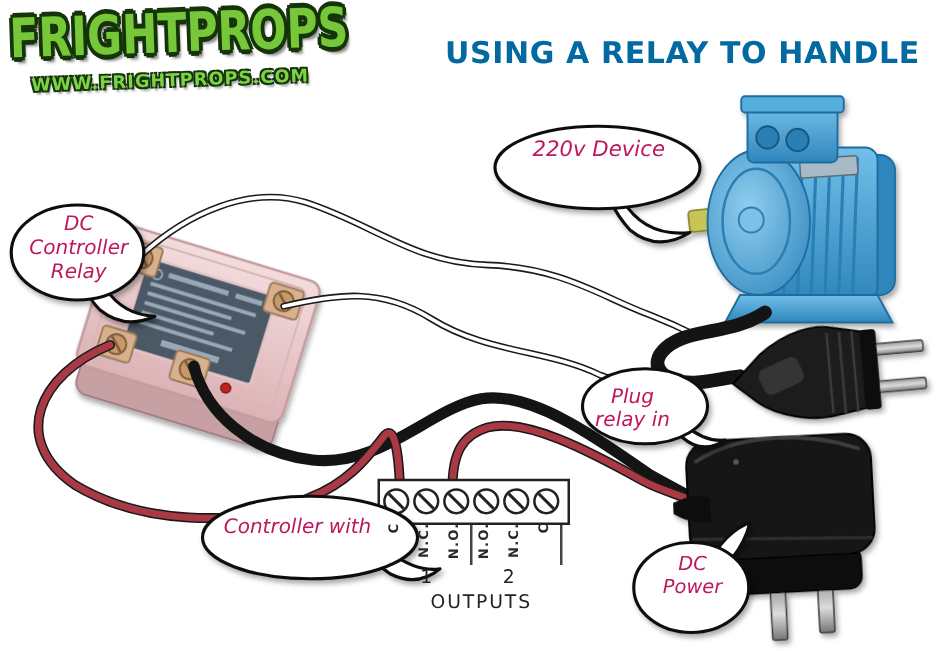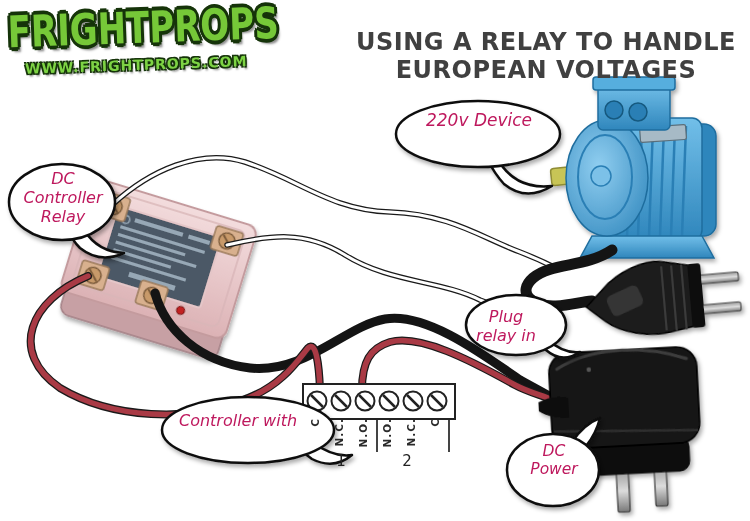--- a/index.html
+++ b/index.html
@@ -14,21 +14,21 @@
     text-shadow:2px 2px 0 #16340a,-2px -2px 0 #16340a,2px -2px 0 #16340a,
       -2px 2px 0 #16340a,0 3px 0 #16340a,3px 0 0 #16340a,-3px 0 0 #16340a,
       0 -3px 0 #16340a,3px 4px 2px rgba(0,0,0,.45);}
   .logo-url{font-size:14px;font-weight:bold;color:#7dd344;margin-top:15px;margin-left:16px;
     letter-spacing:1px;white-space:nowrap;
     text-shadow:1.5px 1.5px 0 #16340a,-1.5px -1.5px 0 #16340a,1.5px -1.5px 0 #16340a,
       -1.5px 1.5px 0 #16340a,2px 3px 2px rgba(0,0,0,.4);}
 
   
   .title{position:absolute;left:352px;top:28px;width:388px;text-align:center;
-    font-weight:bold;font-size:24px;line-height:1.18;color:#404040;letter-spacing:.5px;}
+    font-weight:bold;font-size:24px;line-height:1.18;color:#0369a1;letter-spacing:.5px;}
 
   
   .callout-text{position:absolute;text-align:center;font-style:italic;color:#be185d;
     line-height:1.18;z-index:6;}
   .ct-device{left:398px;top:110px;width:162px;font-size:17px;}
   .ct-relay{left:12px;top:170px;width:102px;font-size:16px;}
   .ct-plug{left:468px;top:308px;width:76px;font-size:16px;}
   .ct-controller{left:162px;top:412px;width:152px;font-size:16px;}
   .ct-psu{left:510px;top:442px;width:88px;font-size:15.5px;}
 
@@ -236,21 +236,20 @@
     </g>
   </svg>
 
   <div class="logo">
     <div class="logo-brand">FRIGHTPROPS</div>
     <div class="logo-url">WWW.FRIGHTPROPS.COM</div>
   </div>
 
   <div class="title">
     <div>USING A RELAY TO HANDLE</div>
-    <div>EUROPEAN VOLTAGES</div>
   </div>
 
   <div class="callout-text ct-device">
     <div>220v Device</div>
   </div>
   <div class="callout-text ct-relay">
     <div>DC</div>
     <div>Controller</div>
     <div>Relay</div>
   </div>
@@ -268,14 +267,15 @@
 
   <span class="tlabel" style="left:309px">C</span>
   <span class="tlabel" style="left:333px">N.C.</span>
   <span class="tlabel" style="left:357px">N.O.</span>
   <span class="tlabel" style="left:381px">N.O.</span>
   <span class="tlabel" style="left:405px">N.C.</span>
   <span class="tlabel" style="left:429px">C</span>
 
   <span class="group-num" style="left:330px">1</span>
   <span class="group-num" style="left:396px">2</span>
+  <div class="outputs-caption">OUTPUTS</div>
 
 </div>
 
 </body></html>

